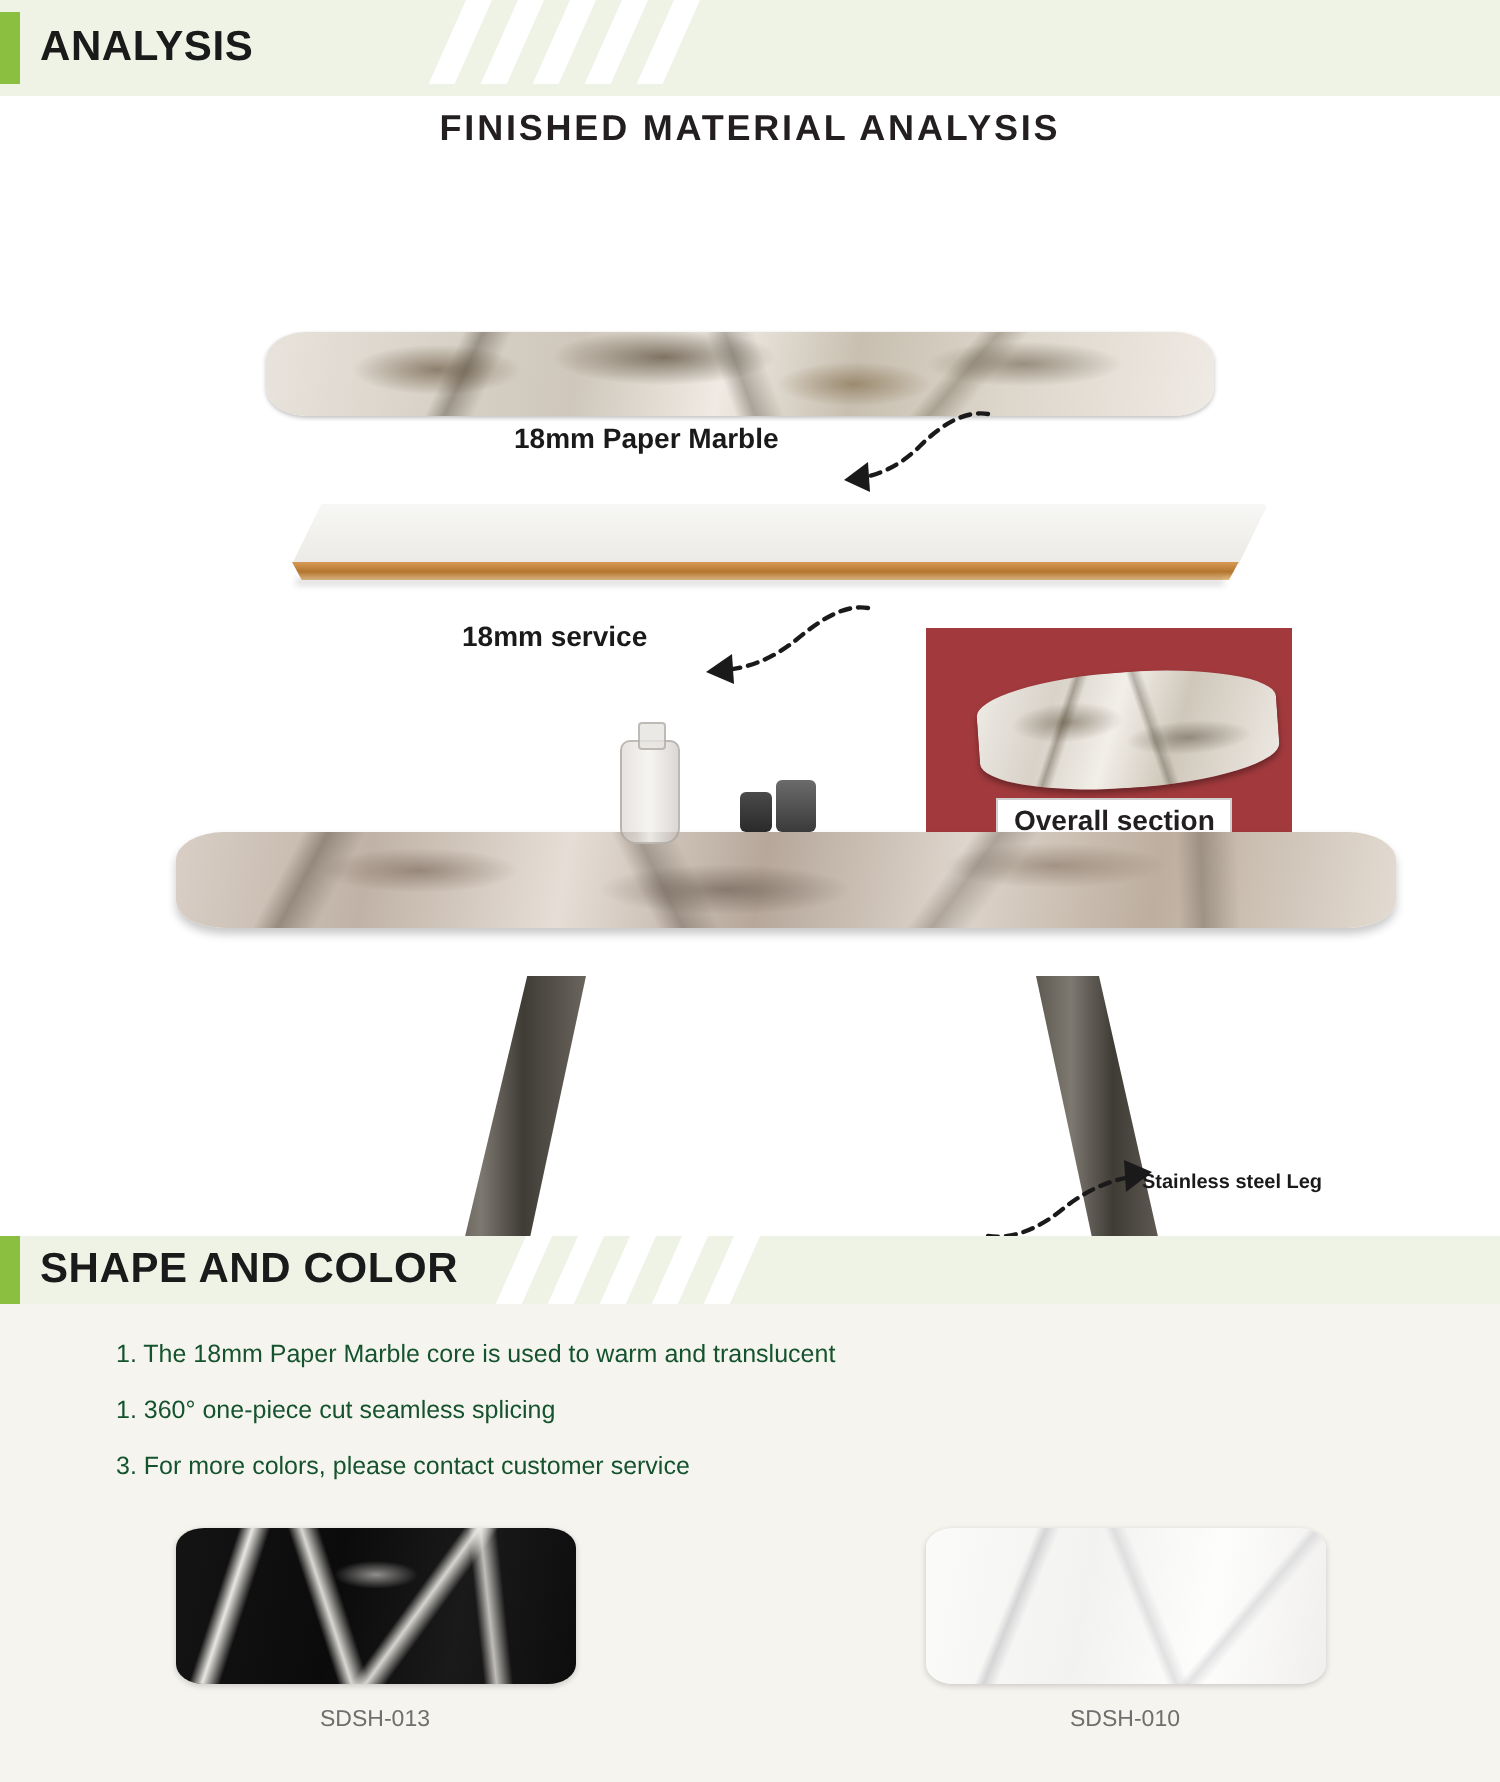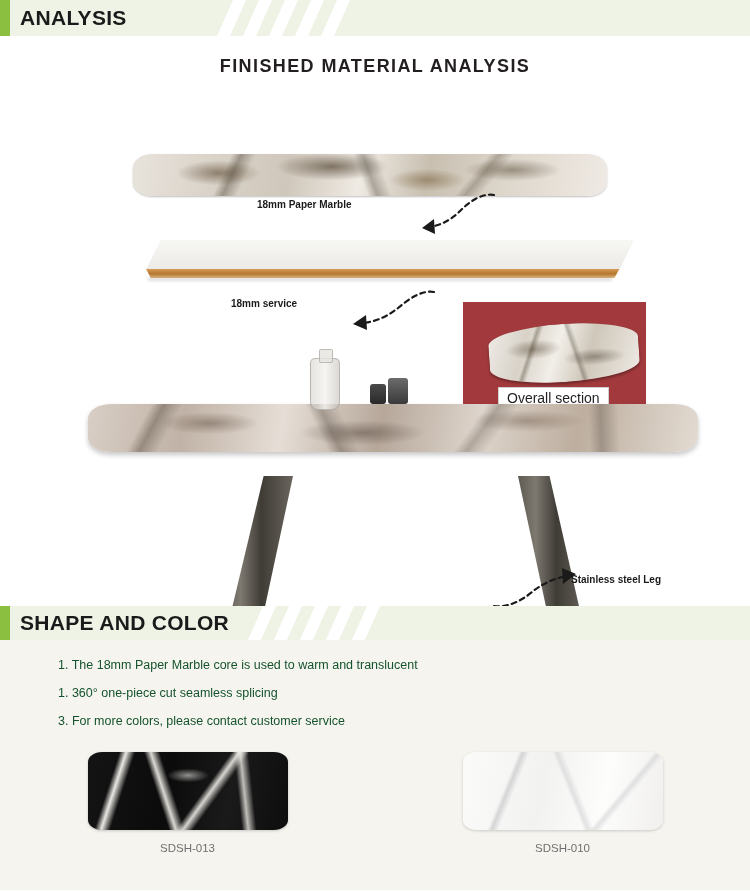--- a/index.html
+++ b/index.html
@@ -12,21 +12,21 @@
     height: 891px;
     font-family: "Liberation Sans", sans-serif;
     color: #231f20;
     overflow: hidden;
     position: relative;
   }
 
   
   .section-bar {
     position: relative;
-    height: 36px;
+    height: 48px;
     background: #eef3e6;
     display: flex;
     align-items: center;
     overflow: hidden;
   }
   .section-bar .accent {
     width: 10px;
     height: 36px;
     background: #8bbf3f;
     flex: 0 0 auto;
@@ -61,21 +61,21 @@
   
   #analysis-body {
     position: relative;
     height: 570px;
   }
   #analysis-title {
     text-align: center;
     font-size: 18px;
     font-weight: bold;
     letter-spacing: 1.4px;
-    padding-top: 20px;
+    padding-top: 6px;
   }
 
   
   .slab-marble {
     position: absolute;
     left: 133px;
     top: 118px;
     width: 474px;
     height: 42px;
     border-radius: 20px/14px;
@@ -128,21 +128,21 @@
     position: absolute;
     left: 2px; top: 37px;
     width: 95%;
     height: 4px;
     background: rgba(0,0,0,0.12);
     filter: blur(1.5px);
   }
 
   .label {
     position: absolute;
-    font-size: 10px;
+    font-size: 14px;
     font-weight: bold;
     color: #1a1a1a;
     white-space: nowrap;
   }
   #label-marble { left: 257px; top: 163px; }
   #label-plywood { left: 231px; top: 262px; }
   #label-leg { left: 571px; top: 538px; font-size: 10px; }
 
   .arrow-svg { position: absolute; }
 
@@ -178,21 +178,21 @@
       linear-gradient(112deg, transparent 28%, rgba(60,48,30,0.35) 30%, transparent 33%),
       linear-gradient(75deg, transparent 55%, rgba(50,42,28,0.3) 57%, transparent 60%);
   }
   #overall-section-label {
     position: absolute;
     left: 498px;
     top: 351px;
     background: #ffffff;
     border: 1px solid #d0d0d0;
     font-size: 14px;
-    font-weight: normal;
+    font-weight: bold;
     padding: 2px 8px;
     white-space: nowrap;
   }
 
   
   #table-photo {
     position: absolute;
     left: 88px;
     top: 360px;
     width: 610px;

